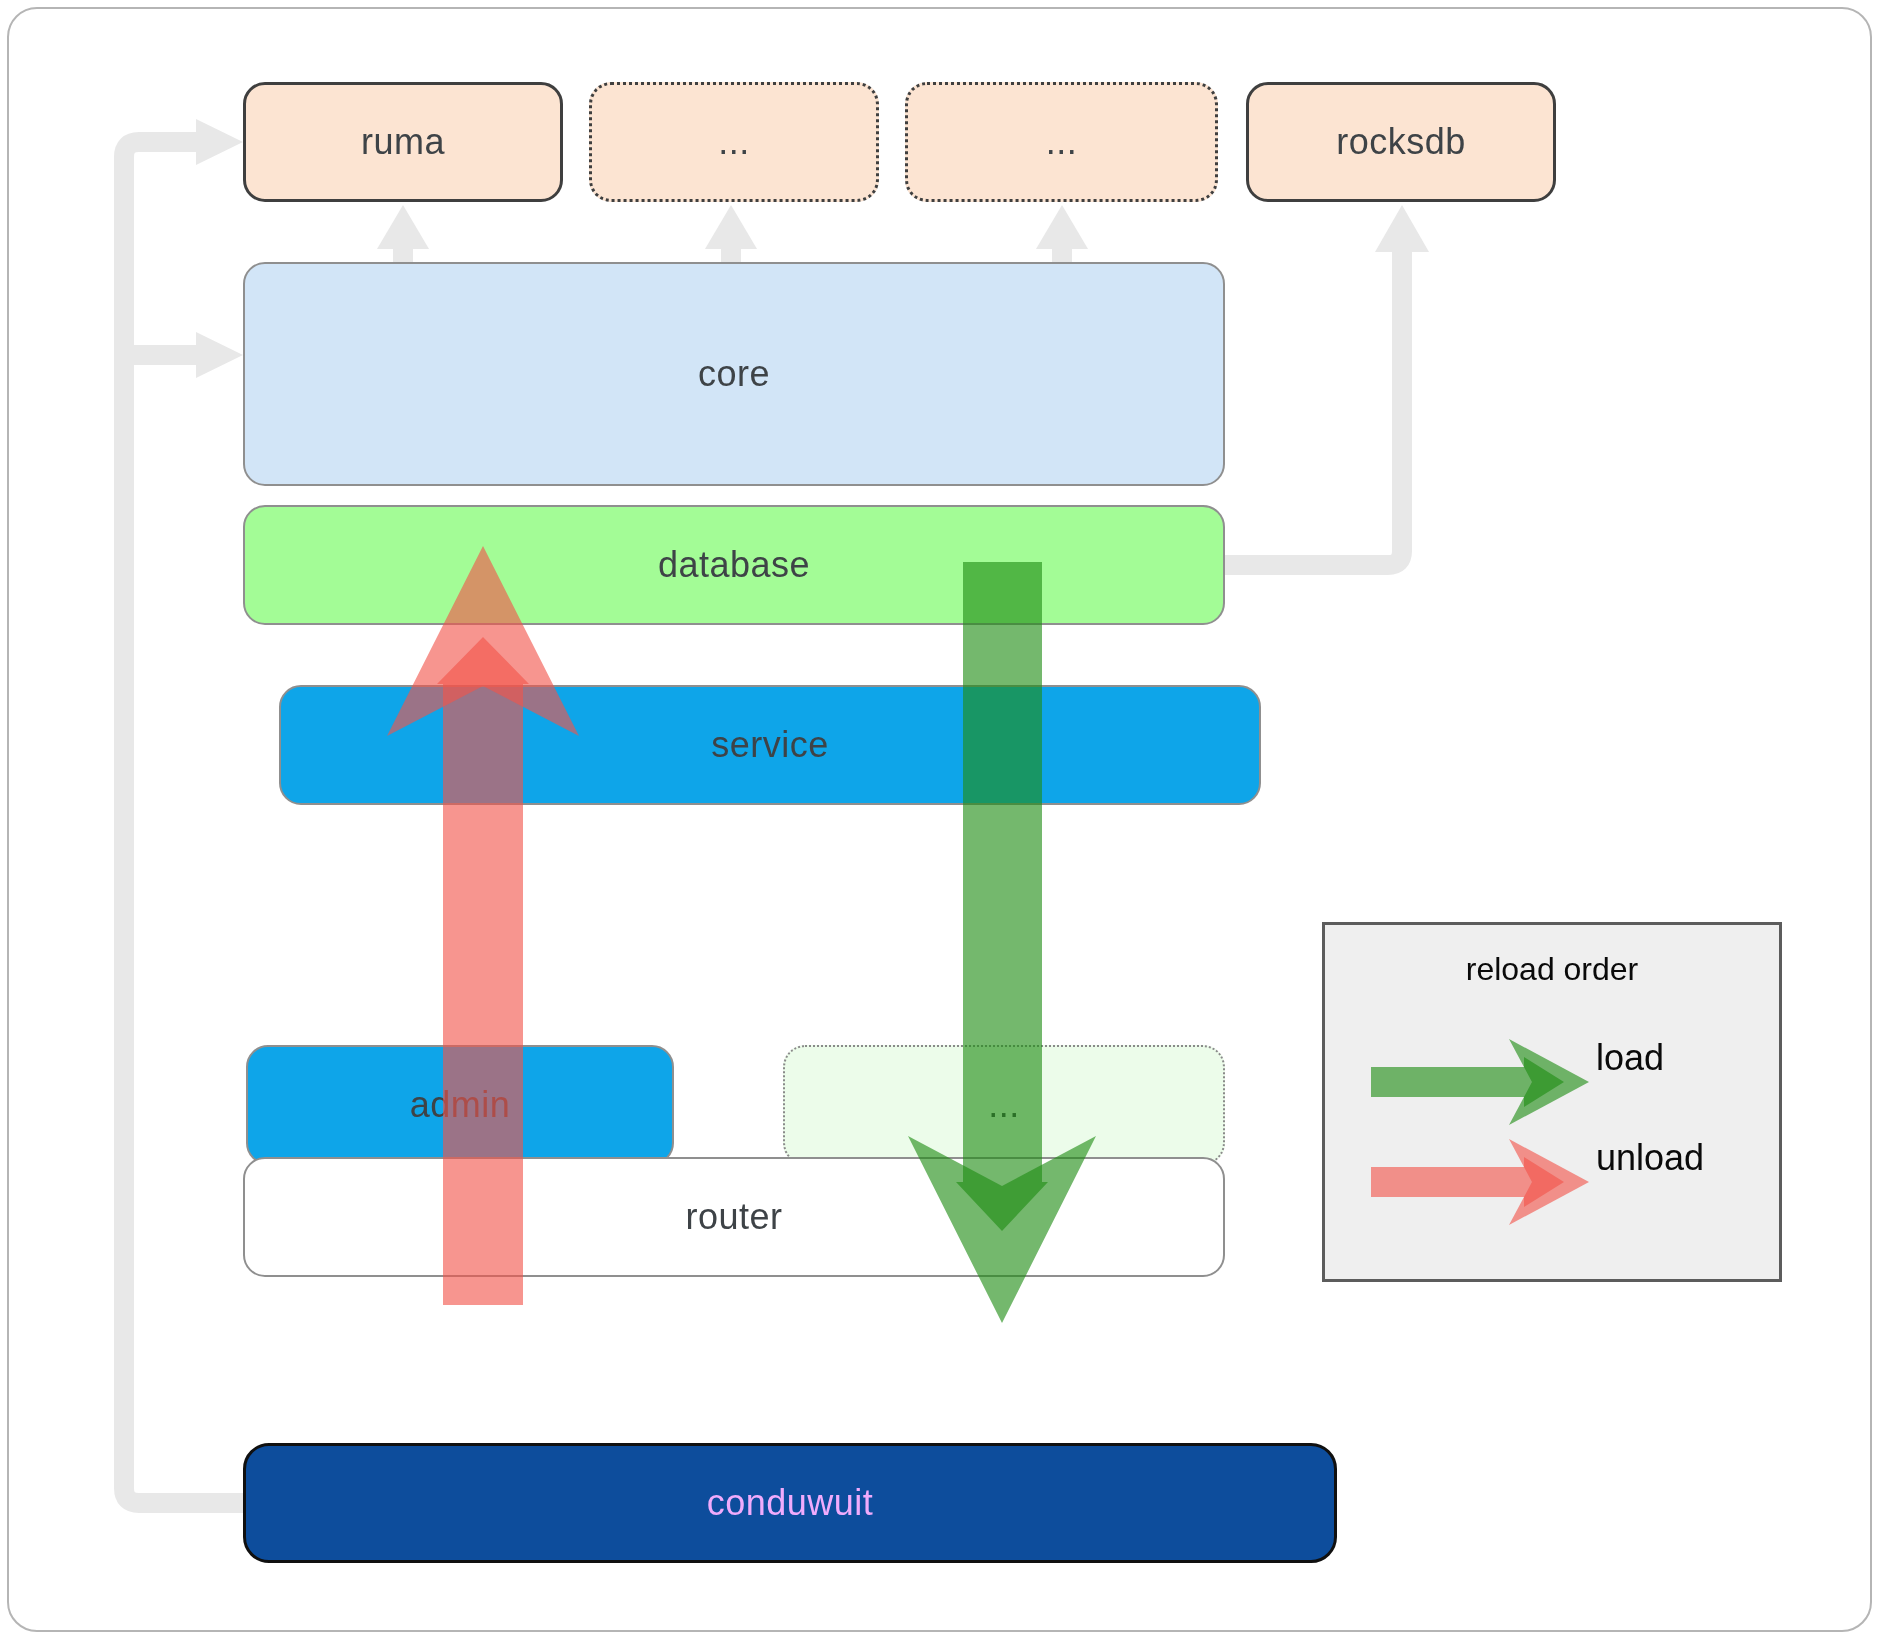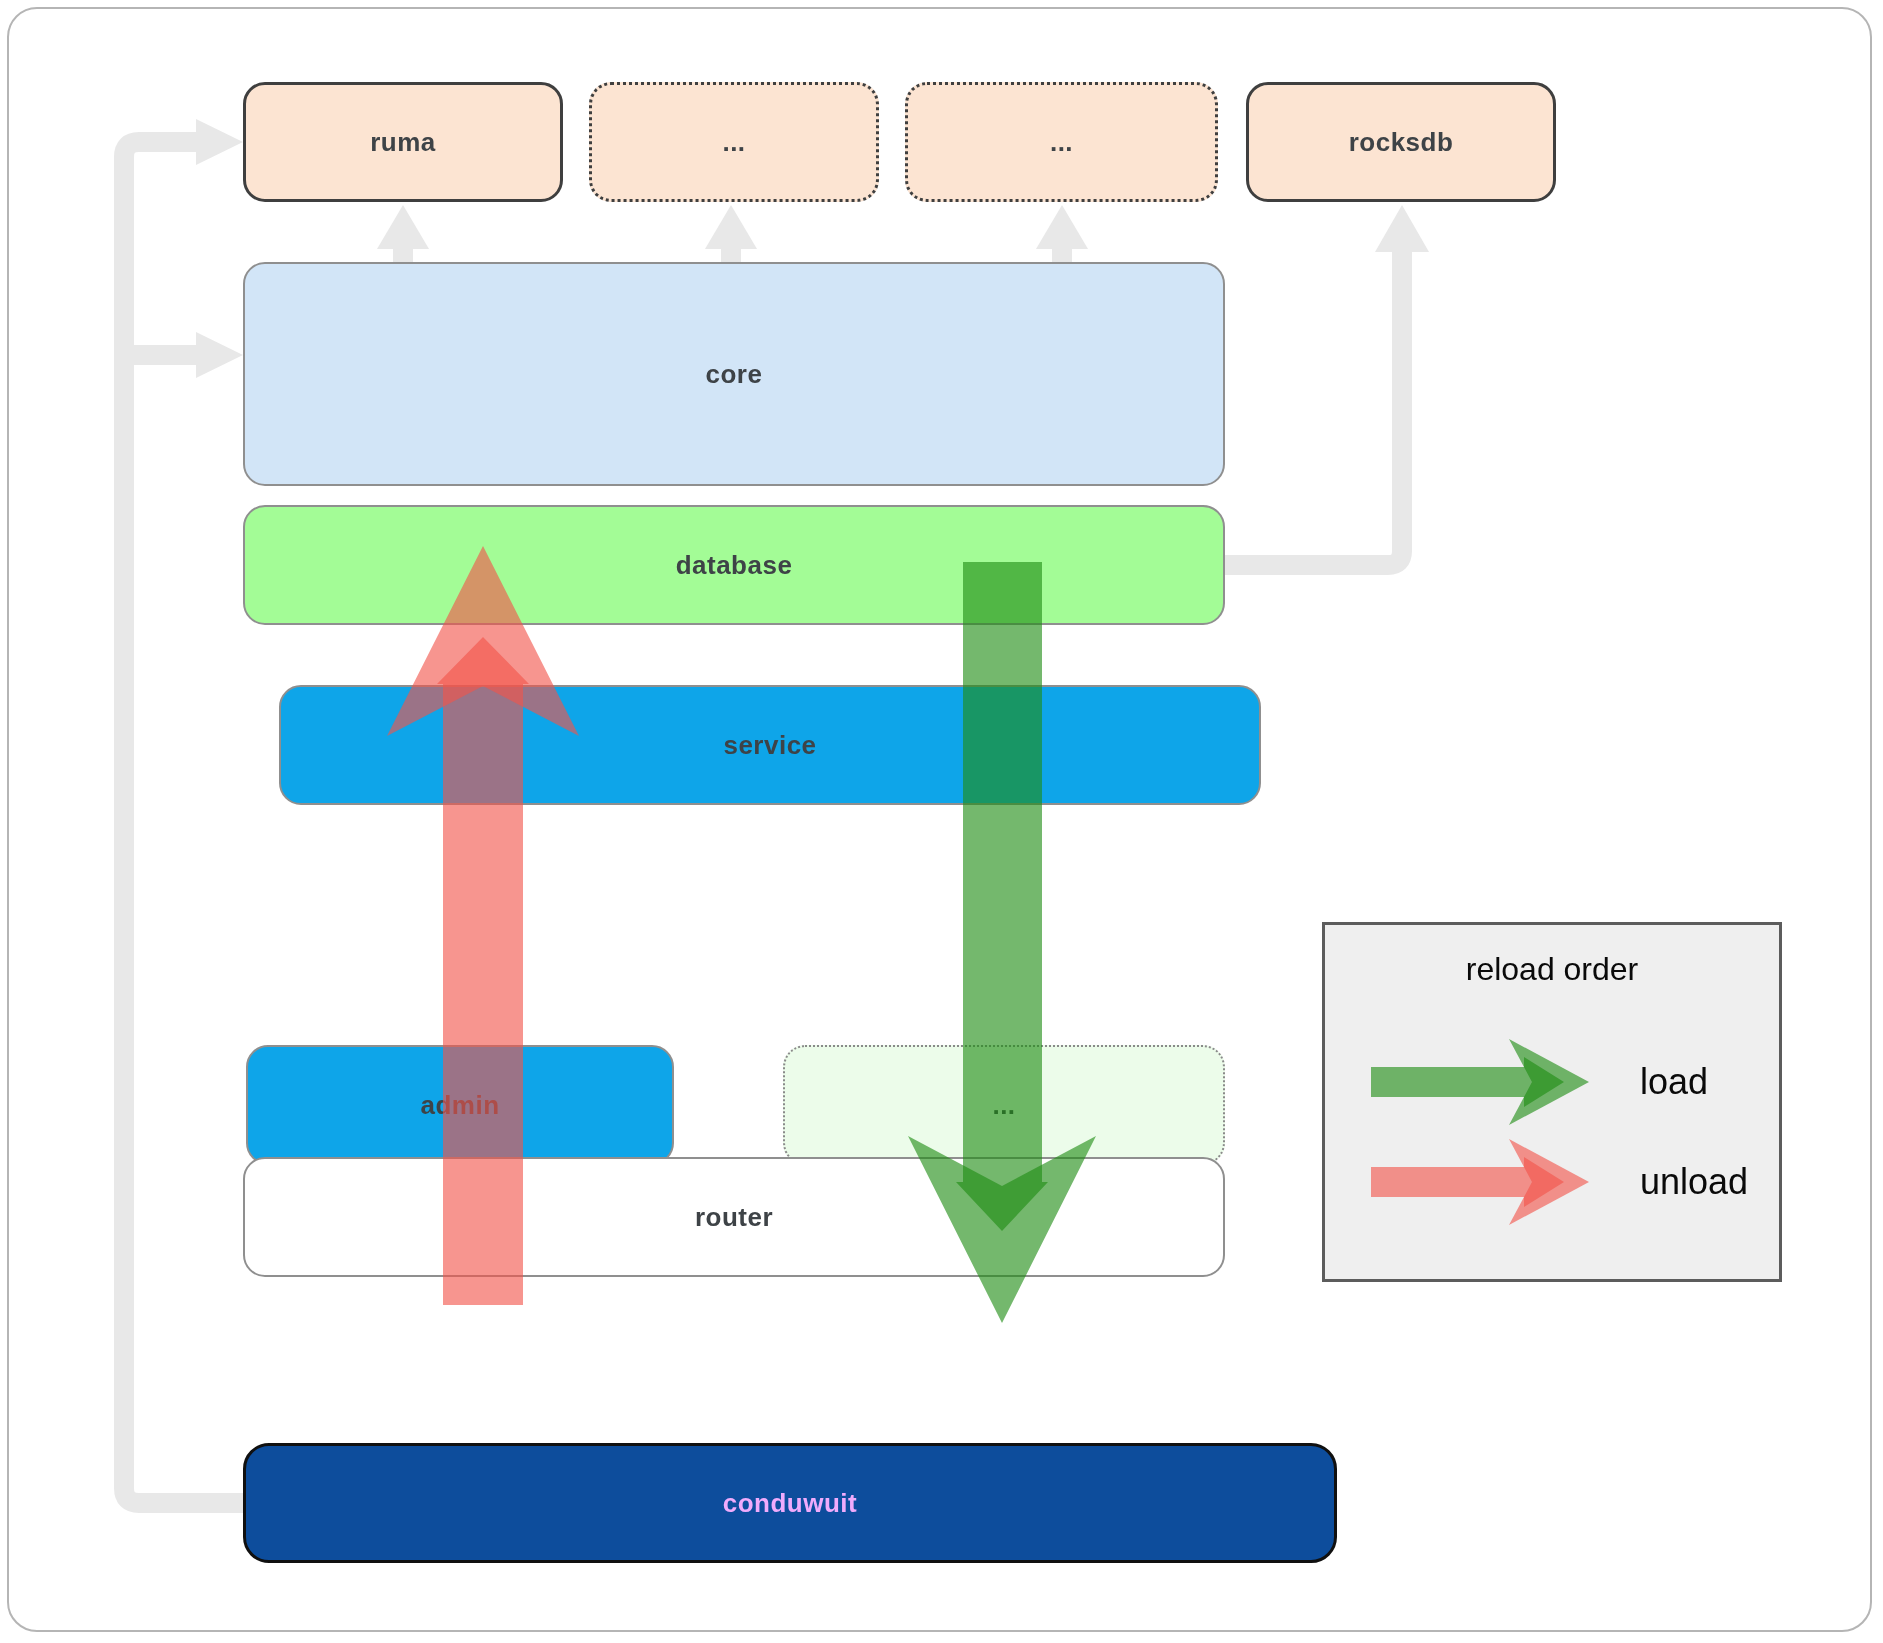--- a/index.html
+++ b/index.html
@@ -10,21 +10,21 @@
   .page-border{
     position:absolute;left:7px;top:7px;width:1865px;height:1625px;
     border:2px solid #b5b5b5;border-radius:30px;box-sizing:border-box;z-index:0;
   }
   svg.layer{position:absolute;left:0;top:0;pointer-events:none;}
   #gray-layer{z-index:1;}
   #arrow-layer{z-index:3;}
   .box{
     position:absolute;display:flex;align-items:center;justify-content:center;
     border-radius:22px;box-sizing:border-box;z-index:2;
-    font-size:26px;font-weight:700;color:#3e4347;letter-spacing:.5px;
+    font-size:36px;font-weight:400;color:#3e4347;letter-spacing:.5px;
   }
   .peach{background:#fce4d2;border:3px solid #3f3f3f;}
   .peach-dotted{background:#fce4d2;border:3px dotted #3f3f3f;}
   .b-ruma{left:243px;top:82px;width:320px;height:120px;}
   .b-deps1{left:589px;top:82px;width:290px;height:120px;}
   .b-deps2{left:905px;top:82px;width:313px;height:120px;}
   .b-rocksdb{left:1246px;top:82px;width:310px;height:120px;}
   .b-core{left:243px;top:262px;width:982px;height:224px;background:#d2e5f7;border:2px solid #8f8f8f;}
   .b-database{left:243px;top:505px;width:982px;height:120px;background:#a3fc96;border:2px solid #8f8f8f;}
   .b-service{left:243px;top:685px;width:982px;height:120px;background:#0ea5e9;border:2px solid #8f8f8f;margin-left:36px;}
@@ -35,21 +35,21 @@
   .b-conduwuit{left:243px;top:1443px;width:1094px;height:120px;background:#0d4d9c;border:3px solid #101010;color:#f0abfc;border-radius:26px;}
   .legend{
     position:absolute;left:1322px;top:922px;width:460px;height:360px;
     background:#efefef;border:3px solid #5c5c5c;box-sizing:border-box;z-index:2;
   }
   .legend-title{
     position:absolute;left:0;top:26px;width:100%;text-align:center;
     font-size:32px;font-weight:400;color:#0a0a0a;
   }
   .legend-row{
-    position:absolute;left:41px;height:90px;display:flex;align-items:center;gap:44px;
+    position:absolute;left:41px;height:90px;display:flex;
   }
   .legend-row.r1{top:112px;}
   .legend-row.r2{top:212px;}
   .legend-label{font-size:36px;font-weight:400;color:#0a0a0a;}
 </style>
 </head>
 <body>
 
 <div class="canvas">
   <div class="page-border"></div>

